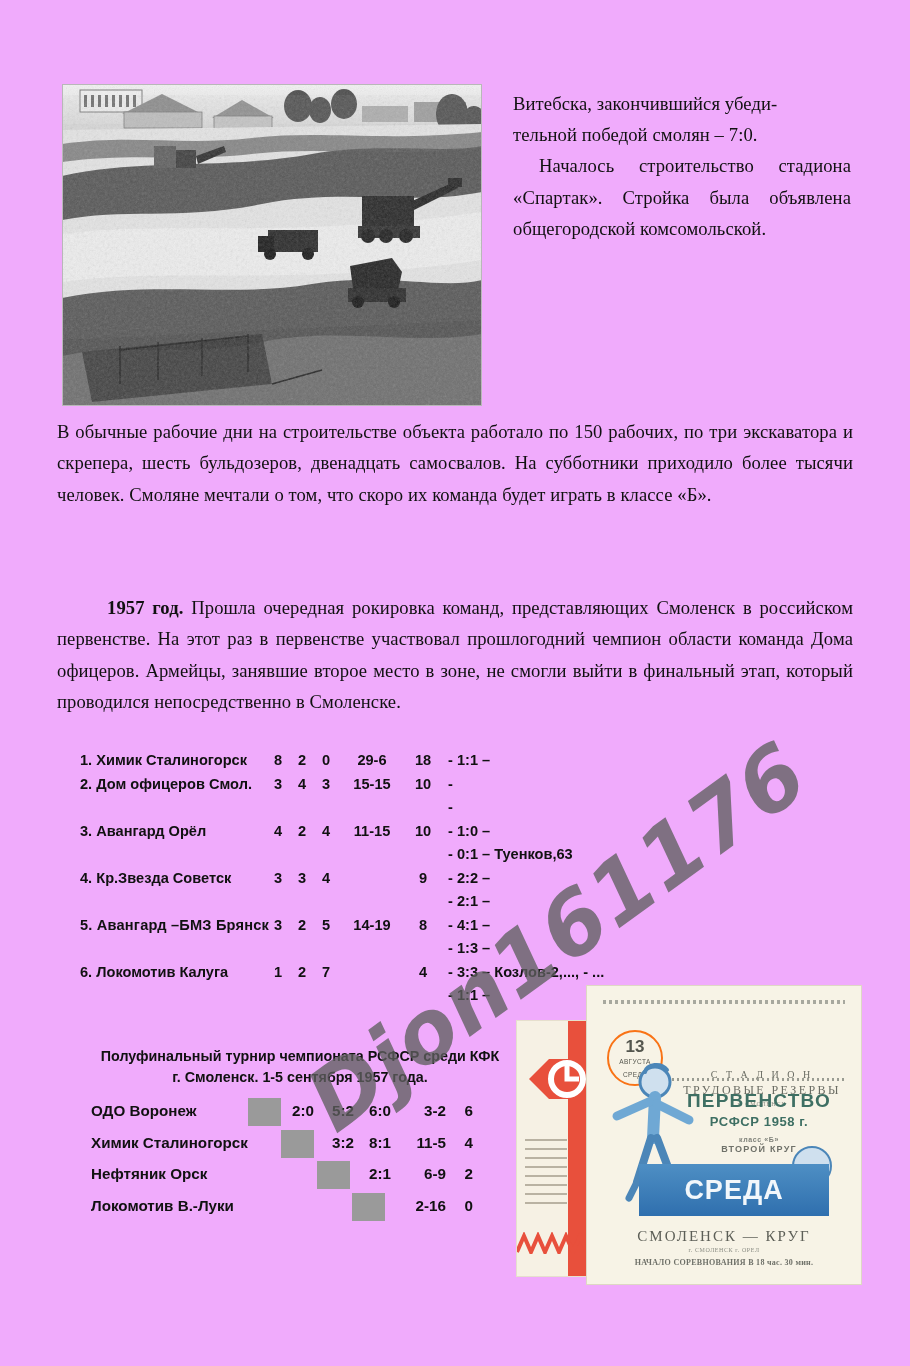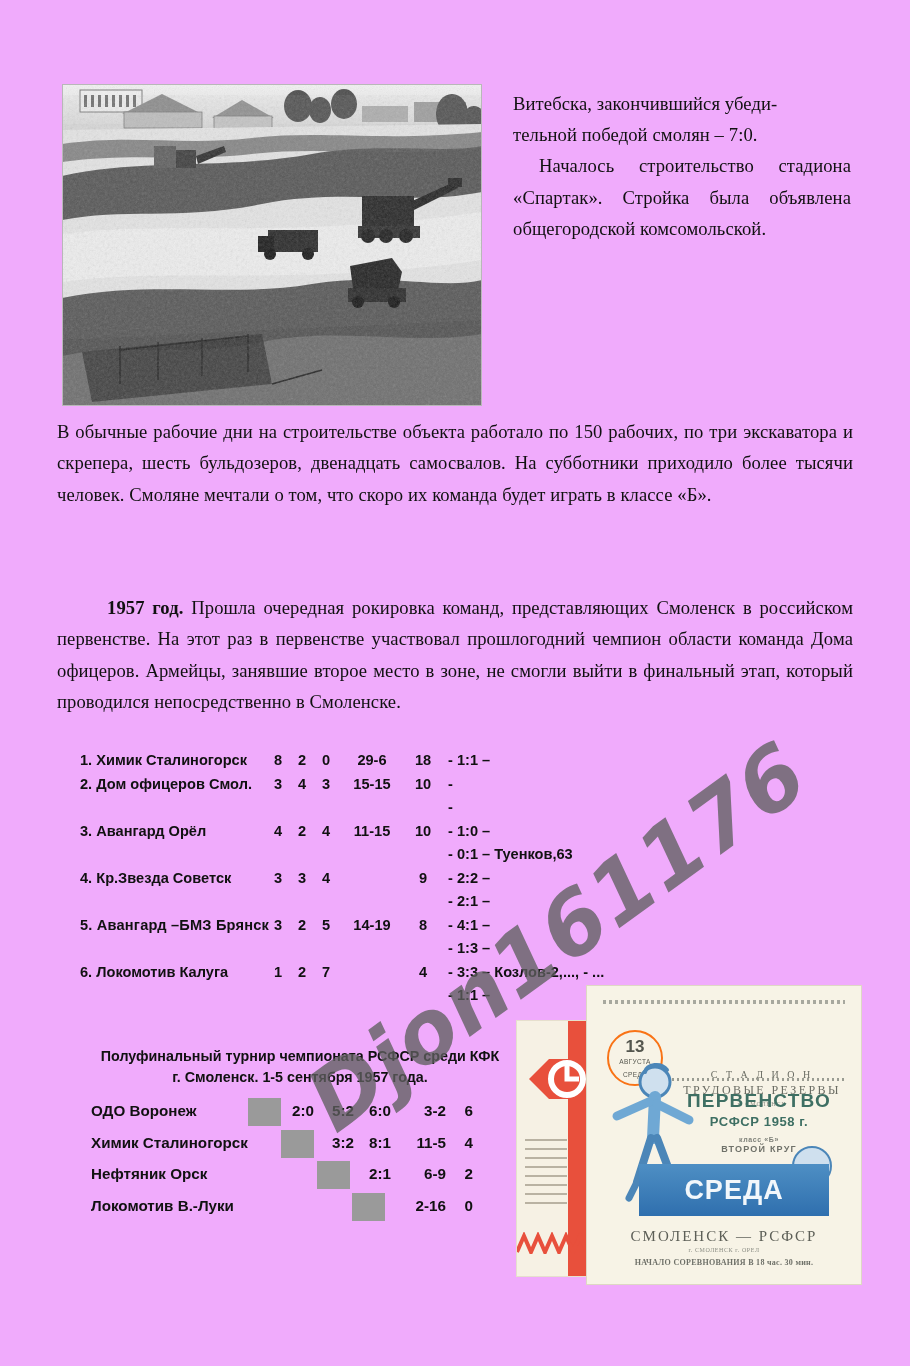--- a/index.html
+++ b/index.html
@@ -599,21 +599,21 @@
         </g>
       </svg>
 
       <div class="pm-ball"></div>
 
       <div class="pm-banner">
         <span>СРЕДА</span>
       </div>
 
       <div class="pm-teams">
-        <div class="t1">СМОЛЕНСК — РСФСР</div>
+        <div class="t1">СМОЛЕНСК — КРУГ</div>
         <div class="t2">г. СМОЛЕНСК                г. ОРЕЛ</div>
         <div class="t3">НАЧАЛО СОРЕВНОВАНИЯ В 18 час. 30 мин.</div>
       </div>
     </div>
   </div>
 
   <div class="watermark">Djon161176</div>
 
 </div>
 

